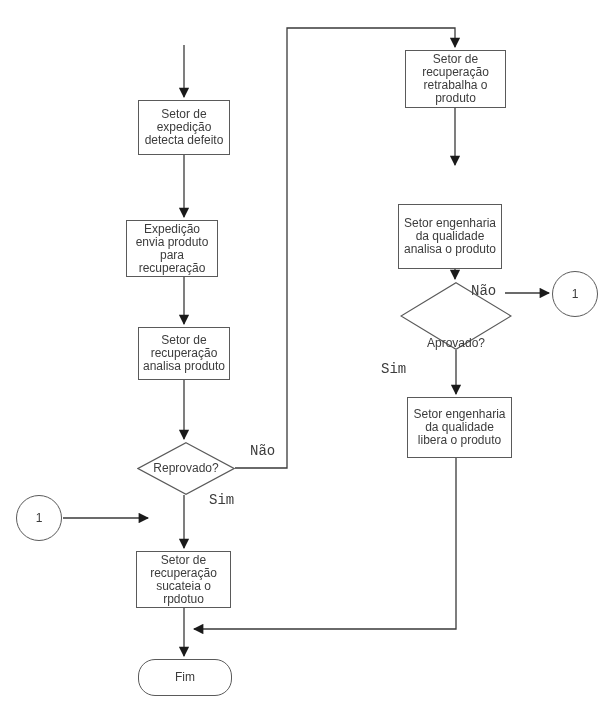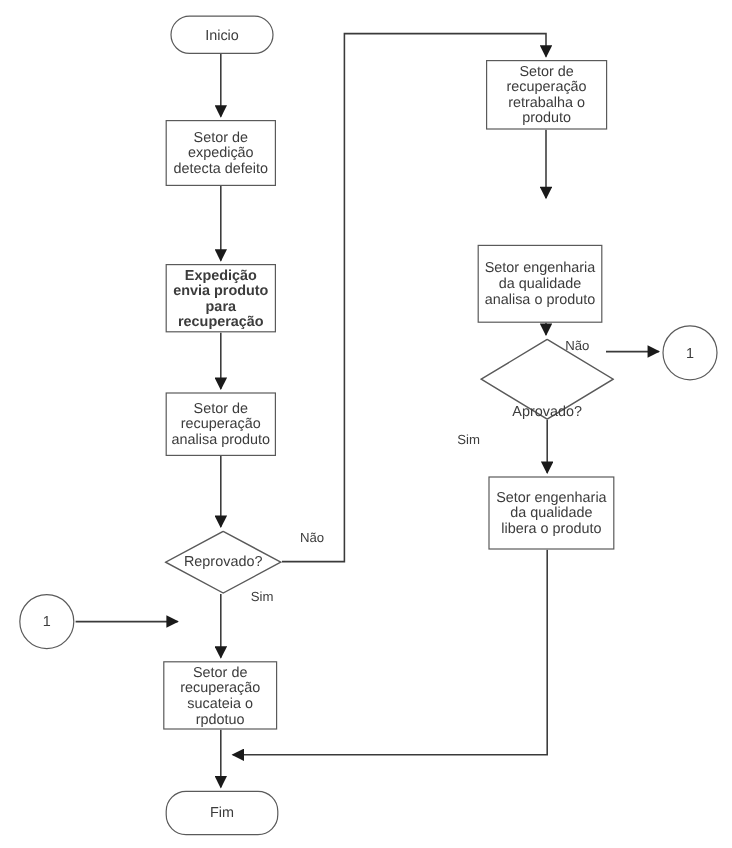--- a/index.html
+++ b/index.html
@@ -59,24 +59,25 @@
     position: absolute;
     left: 0;
     top: 0;
   }
   .decision .diamond-label {
     position: relative;
     z-index: 2;
   }
   .edge-label {
     position: absolute;
-    font-size: 11px;
+    font-size: 14px;
     color: #3c3c3c;
     background: transparent;
     white-space: nowrap;
+    font-family: Liberation Mono, monospace;
   }
 </style>
 </head>
 <body>
 
 <div class="canvas">
 
   <svg class="edges" width="610" height="707" viewBox="0 0 610 707">
     <defs>
       <marker id="arrow" viewBox="0 0 10 10" refX="9" refY="5" markerWidth="8.5" markerHeight="8" orient="auto">
@@ -91,29 +92,26 @@
     <line x1="184" y1="495" x2="184" y2="548" marker-end="url(#arrow)"></line>
     <line x1="63" y1="518" x2="148" y2="518" marker-end="url(#arrow)"></line>
     <line x1="184" y1="608" x2="184" y2="656" marker-end="url(#arrow)"></line>
     <line x1="455" y1="108" x2="455" y2="165" marker-end="url(#arrow)"></line>
     <line x1="455" y1="233" x2="455" y2="279" marker-end="url(#arrow)"></line>
     <line x1="505" y1="293" x2="549" y2="293" marker-end="url(#arrow)"></line>
     <line x1="456" y1="350" x2="456" y2="394" marker-end="url(#arrow)"></line>
     <polyline points="456,458 456,629 194,629" marker-end="url(#arrow)"></polyline>
   </svg>
 
-  <div class="node terminator" style="left:142px; top:13px; width:86px; height:32px;">
-    <span>Inicio</span>
-  </div>
 
   <div class="node process" style="left:138px; top:100px; width:92px; height:55px;">
     <span>Setor de expedição detecta defeito</span>
   </div>
 
-  <div class="node process" style="left:138px; top:220px; width:92px; height:57px;font-weight:bold;">
+  <div class="node process" style="left:126px; top:220px; width:92px; height:57px;">
     <span>Expedição envia produto para recuperação</span>
   </div>
 
   <div class="node process" style="left:138px; top:327px; width:92px; height:53px;">
     <span>Setor de recuperação analisa produto</span>
   </div>
 
   <div class="node decision" style="left:137px; top:442px; width:98px; height:53px;">
     <svg width="98" height="53" viewBox="0 0 98 53">
       <polygon points="49,0.8 97,26.5 49,52.2 1,26.5" fill="#ffffff" stroke="#5a5a5a" stroke-width="1.2"></polygon>

